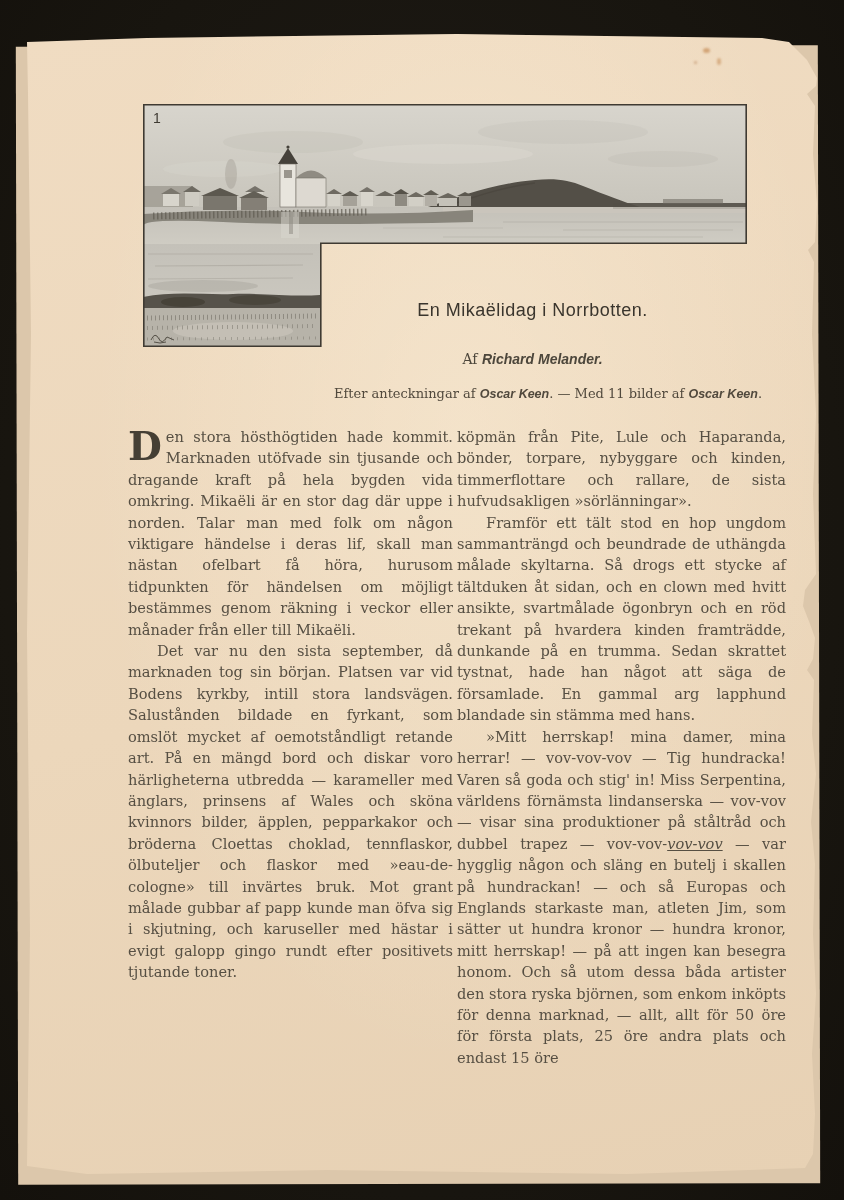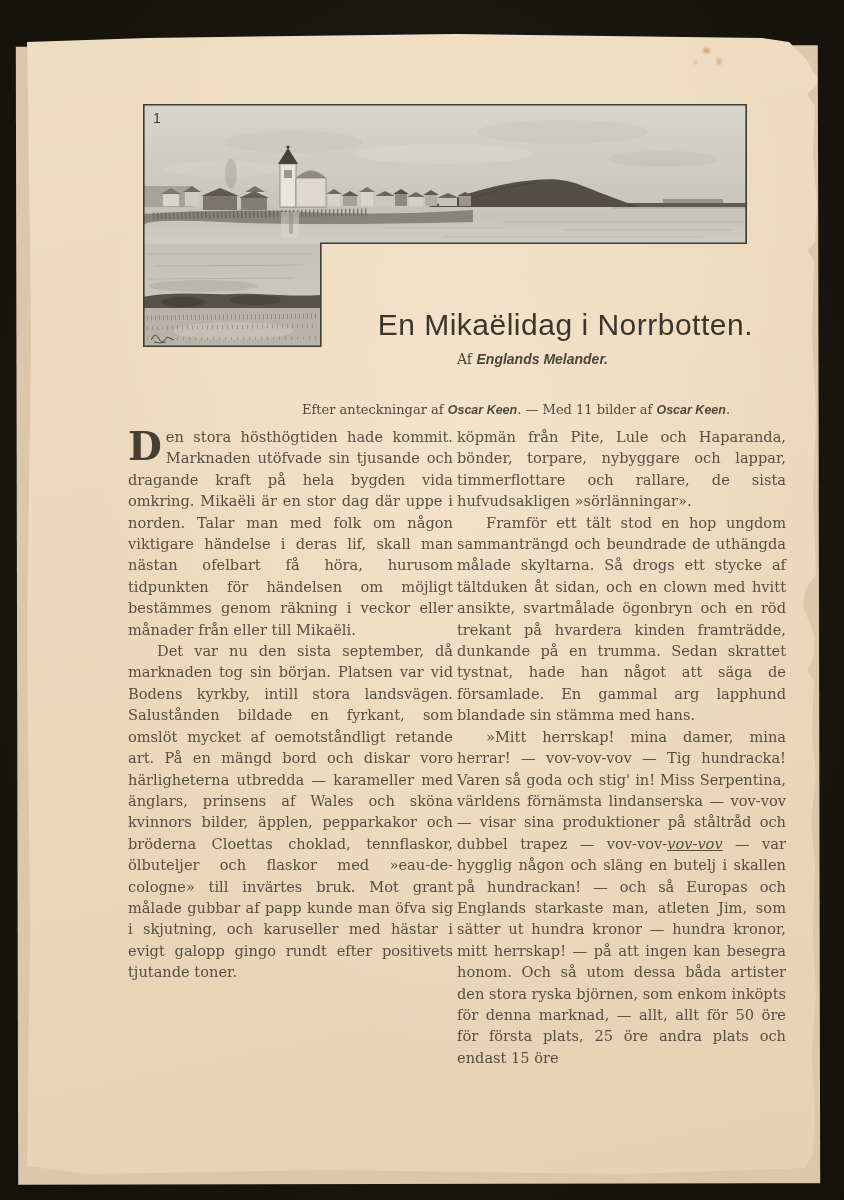--- a/index.html
+++ b/index.html
@@ -39,26 +39,25 @@
   .stain{position:absolute;border-radius:50%;filter:blur(1px);}
   .stain.s1{left:676px;top:14px;width:7px;height:5px;background:rgba(186,118,56,.55);}
   .stain.s2{left:690px;top:24px;width:4px;height:7px;background:rgba(186,118,56,.45);}
   .stain.s3{left:667px;top:27px;width:3px;height:3px;background:rgba(160,95,45,.4);}
 
   .figure{position:absolute;left:116px;top:70px;width:604px;height:243px;}
 
   .headerblock{position:absolute;left:293px;width:425px;text-align:center;}
   .title{
     top:266px;font-family:"Liberation Sans", sans-serif;
-    font-size:30px;font-weight:normal;letter-spacing:.5px;color:#3a352d;
-    margin:8px;
-    text-align:right;
+    font-size:18px;font-weight:normal;letter-spacing:.5px;color:#3a352d;
+    margin:0;
   }
   .byline{top:317px;font-size:14px;color:#4c463b;}
-  .credit{top:352px;font-size:13px;color:#51493d;left:224px;width:530px;margin-top:16px;}
+  .credit{top:352px;font-size:13px;color:#51493d;left:256px;width:530px;}
   .pname{
     font-family:"Liberation Sans", sans-serif;
     font-weight:bold;font-style:italic;
   }
   .credit .pname{font-size:12.5px;}
 
   .col{
     position:absolute;top:392px;
     font-size:14.6px;line-height:21.4px;text-align:justify;
     color:#564f43;
@@ -189,28 +188,28 @@
 
         <path d="M8,236 q4,-9 8,-1 q3,6 8,-2 l7,3 m-20,2 q6,2 12,0" stroke="#4a453c" stroke-width="0.9" fill="none"></path>
       </g>
       <path d="M0.8,0.8 H603.2 V139.2 H177.8 V242.2 H0.8 Z" fill="none" stroke="#3f3a32" stroke-width="1.6"></path>
       <text x="10" y="19" font-size="14" font-family="Liberation Sans, sans-serif" fill="#3e3a32">1</text>
     </svg>
   </div>
 
   <h1 class="headerblock title">En Mikaëlidag i Norrbotten.</h1>
 
-  <div class="headerblock byline"><span>Af </span><span class="pname">Englands Melander.</span></div>
+  <div class="headerblock byline"><span>Af </span><span class="pname">Richard Melander.</span></div>
 
   <div class="headerblock credit"><span>Efter anteckningar af </span><span class="pname">Oscar Keen</span><span>. — Med 11 bilder af </span><span class="pname">Oscar Keen</span><span>.</span></div>
 
   <div class="col left">
       <p class="noindent"><span class="dropcap">D</span><span>en stora hösthögtiden hade kommit. Marknaden utöfvade sin tjusande och dragande kraft på hela bygden vida omkring. Mikaëli är en stor dag där uppe i norden. Talar man med folk om någon viktigare händelse i deras lif, skall man nästan ofelbart få höra, hurusom tidpunkten för händelsen om möjligt bestämmes genom räkning i veckor eller månader från eller till Mikaëli.</span></p>
       <p><span>Det var nu den sista september, då marknaden tog sin början. Platsen var vid Bodens kyrkby, intill stora landsvägen. Salustånden bildade en fyrkant, som omslöt mycket af oemotståndligt retande art. På en mängd bord och diskar voro härligheterna utbredda — karameller med änglars, prinsens af Wales och sköna kvinnors bilder, äpplen, pepparkakor och bröderna Cloettas choklad, tennflaskor, ölbuteljer och flaskor med »eau-de-cologne» till invärtes bruk. Mot grant målade gubbar af papp kunde man öfva sig i skjutning, och karuseller med hästar i evigt galopp gingo rundt efter positivets tjutande toner.</span></p>
     </div>
 
   <div class="col right">
-      <p class="noindent"><span>köpmän från Pite, Lule och Haparanda, bönder, torpare, nybyggare och lappar, timmerflottare och rallare, de sista hufvudsakligen »sörlänningar».</span></p>
+      <p class="noindent"><span>köpmän från Pite, Lule och Haparanda, bönder, torpare, nybyggare och kinden, timmerflottare och rallare, de sista hufvudsakligen »sörlänningar».</span></p>
       <p><span>Framför ett tält stod en hop ungdom sammanträngd och beundrade de uthängda målade skyltarna. Så drogs ett stycke af tältduken åt sidan, och en clown med hvitt ansikte, svartmålade ögonbryn och en röd trekant på hvardera kinden framträdde, dunkande på en trumma. Sedan skrattet tystnat, hade han något att säga de församlade. En gammal arg lapphund blandade sin stämma med hans.</span></p>
       <p><span>»Mitt herrskap! mina damer, mina herrar! — vov-vov-vov — Tig hundracka! Varen så goda och stig' in! Miss Serpentina, världens förnämsta lindanserska — vov-vov — visar sina produktioner på ståltråd och dubbel trapez — vov-vov-</span><span class="em">vov-vov</span><span> — var hygglig någon och släng en butelj i skallen på hundrackan! — och så Europas och Englands starkaste man, atleten Jim, som sätter ut hundra kronor — hundra kronor, mitt herrskap! — på att ingen kan besegra honom. Och så utom dessa båda artister den stora ryska björnen, som enkom inköpts för denna marknad, — allt, allt för 50 öre för första plats, 25 öre andra plats och endast 15 öre</span></p>
     </div>
 
 </div>
 
 </body></html>

